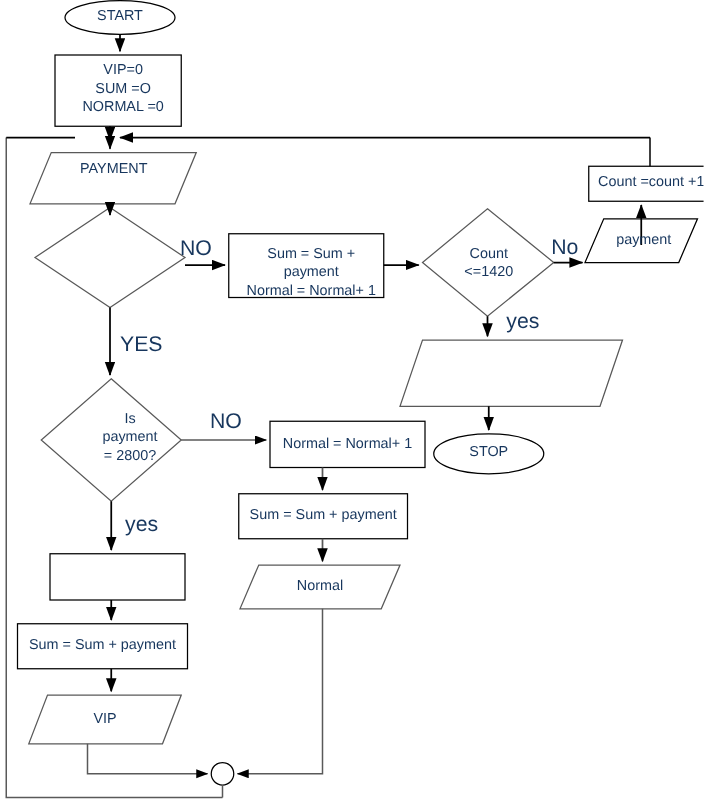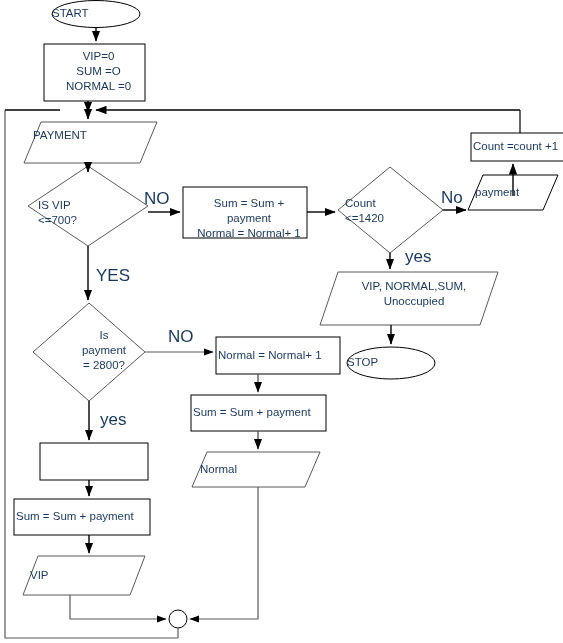--- a/index.html
+++ b/index.html
@@ -24,20 +24,21 @@
     width: 563px;
     height: 643px;
   }
   .shape-text {
     position: absolute;
     color: #17365d;
     font-family: "Liberation Sans", sans-serif;
     font-size: 11.5px;
     line-height: 15px;
     white-space: pre-line;
+    text-align: center;
     pointer-events: none;
   }
   .shape-text.left {
     text-align: center;
   }
   .edge-label {
     position: absolute;
     color: #17365d;
     font-family: "Liberation Sans", sans-serif;
     font-size: 17px;
@@ -189,36 +190,32 @@
   </svg>
 
   <div class="shape-text" style="left:52px; top:6px; width:88px;">START</div>
 
   <div class="shape-text left" style="left:51px; top:49px; width:95px;">VIP=0
 SUM =O
 NORMAL =0</div>
 
   <div class="shape-text" style="left:33px; top:128px; width:116px;">PAYMENT</div>
 
-  <div class="shape-text" style="left:38px; top:198px; width:100px;">IS VIP
-&lt;=700?</div>
 
   <div class="shape-text left" style="left:189px; top:196px; width:120px;">Sum = Sum +
 payment
 Normal = Normal+ 1</div>
 
   <div class="shape-text" style="left:345px; top:196px; width:92px;">Count
 &lt;=1420</div>
 
   <div class="shape-text" style="left:473px; top:139px; width:96px;">Count =count +1</div>
 
   <div class="shape-text" style="left:475px; top:185px; width:80px;">payment</div>
 
-  <div class="shape-text left" style="left:334px; top:279px; width:160px;">VIP, NORMAL,SUM,
-Unoccupied</div>
 
   <div class="shape-text" style="left:347px; top:355px; width:88px;">STOP</div>
 
   <div class="shape-text left" style="left:64px; top:328px; width:80px;">Is
 payment
 = 2800?</div>
 
   <div class="shape-text" style="left:218px; top:348px; width:120px;">Normal = Normal+ 1</div>
 
   <div class="shape-text" style="left:193px; top:405px; width:131px;">Sum = Sum + payment</div>

